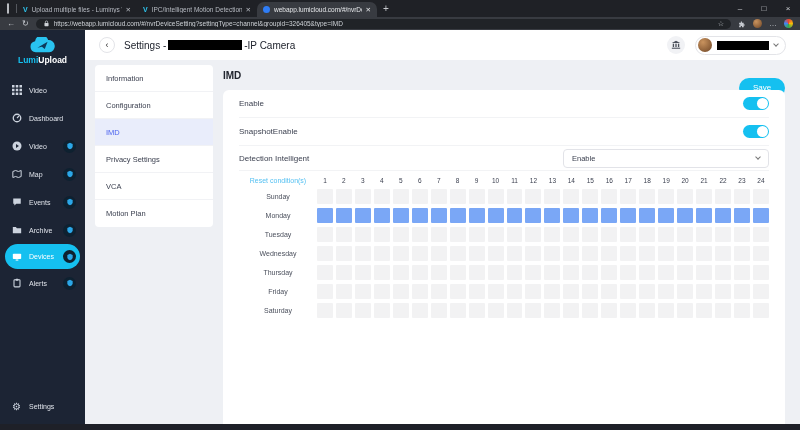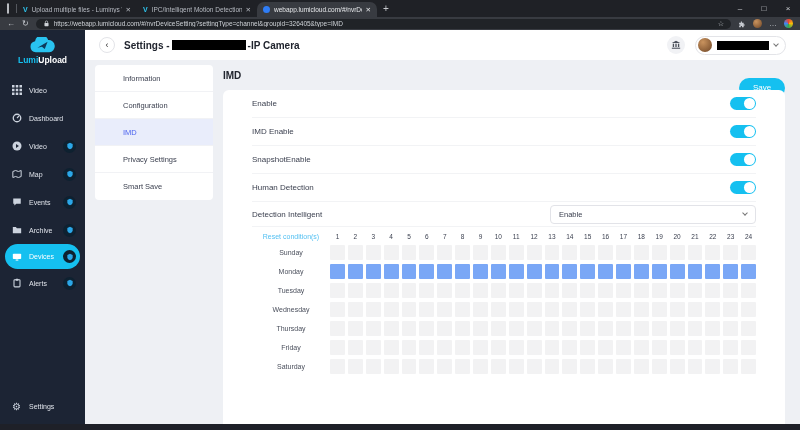--- a/index.html
+++ b/index.html
@@ -49,51 +49,51 @@
   .nav-item.active { background:var(--accent); color:#fff; height:25px; }
   .nav-item.active .ic { color:#fff; }
   .nav-badge { margin-left:auto; width:13px; height:13px; border-radius:50%; background:#0e2130;
     display:flex; align-items:center; justify-content:center; color:#2ba7e8; flex:none; }
   .sidebar-bottom { position:absolute; bottom:4px; left:0; right:0; }
 
   .app-header { position:absolute; left:85px; top:30px; right:0; height:30px; background:#fff;
     display:flex; align-items:center; padding:0 14px; }
   .back-btn { width:16px; height:16px; border-radius:50%; border:1px solid #e3e4e8; background:#fff;
     display:flex; align-items:center; justify-content:center; font-size:9px; color:#333; }
-  .hdr-title { font-size:10px; font-weight:bold; color:#20242e; margin-left:9px; display:flex;
+  .hdr-title { font-size:10px; font-weight:normal; color:#20242e; margin-left:9px; display:flex;
     align-items:center; gap:2px;justify-content:flex-end; }
   .redact { background:#000; height:10px; width:74px; display:inline-block; }
   .hdr-right { margin-left:auto; display:flex; align-items:center; gap:10px; }
   .org-btn { width:18px; height:18px; border-radius:50%; background:#f1f2f5; color:#4a4f5a;
     display:flex; align-items:center; justify-content:center; }
   .avatar-pill { height:19px; border:1px solid #e3e4e8; border-radius:10px; display:flex;
     align-items:center; gap:5px; padding:0 7px 0 2px; background:#fff; }
   .avatar { width:14px; height:14px; border-radius:50%;
     background:radial-gradient(circle at 35% 30%, #c9935e, #6e4526); }
   .pill-redact { width:52px; height:9px; background:#000; }
   .chev { width:4px; height:4px; border-right:1px solid #777; border-bottom:1px solid #777;
     transform:rotate(45deg); margin-top:-3px; }
 
   
   .menu-card { position:absolute; left:95px; top:65px; width:118px; background:#fff;
     border-radius:4px; overflow:hidden; }
-  .menu-item { height:27px; display:flex; align-items:center; padding:0 28px; font-size:7.5px;
+  .menu-item { height:27px; display:flex; align-items:center; padding:0 11px; font-size:7.5px;
     color:#3c4150; border-bottom:1px solid #f1f2f5; }
   .menu-item:last-child { border-bottom:none; }
   .menu-item.active { background:#e9edfb; color:var(--menu-active); }
 
   
   .panel-head { position:absolute; left:223px; top:60px; width:562px; height:30px; display:flex;
     align-items:center; justify-content:space-between; }
   .panel-title { font-size:10px; font-weight:bold; color:#20242e; }
   .save-btn { width:46px; height:20px; background:var(--accent); color:#fff; font-size:8px;
     border:none; border-radius:10px; font-family:inherit;margin-top:25px; }
 
   .card { position:absolute; left:223px; top:90px; width:562px; bottom:6px; background:#fff;
-    border-radius:6px 6px 0 0; padding:0 29px; overflow:hidden; }
+    border-radius:6px 6px 0 0; padding:0 16px; overflow:hidden; }
   .row { height:28px; display:flex; align-items:center; justify-content:space-between;
     border-bottom:1px solid #f2f3f5; }
   .row-label { font-size:8px; color:#3c4150; }
   .toggle { width:26px; height:13px; border-radius:7px; background:var(--accent); position:relative; }
   .toggle .knob { position:absolute; right:1px; top:1px; width:11px; height:11px;
     border-radius:50%; background:#fff; }
   .row.sel-row { height:25px; }
   .select-box { width:206px; height:19px; border:1px solid #e2e3e8; border-radius:4px;
     display:flex; align-items:center; justify-content:space-between; padding:0 8px;
     font-size:7.5px; color:#3c4150; background:#fff; }
@@ -313,50 +313,39 @@
       <span class="chev"></span>
     </span>
   </span>
 </header>
 
 <div class="menu-card" id="menuCard">
     <div class="menu-item">Information</div>
     <div class="menu-item">Configuration</div>
     <div class="menu-item active">IMD</div>
     <div class="menu-item">Privacy Settings</div>
-    <div class="menu-item">Smart Save</div>
+    <div class="menu-item">VCA</div>
+    <div class="menu-item">Motion Plan</div>
   </div>
 
 <div class="panel-head">
   <span class="panel-title">IMD</span>
   <button class="save-btn">Save</button>
 </div>
 
 <div class="card">
   <div id="rows">
       <div class="row">
         <span class="row-label">Enable</span>
         <span class="toggle">
           <span class="knob"></span>
         </span>
       </div>
       <div class="row">
-        <span class="row-label">IMD Enable</span>
-        <span class="toggle">
-          <span class="knob"></span>
-        </span>
-      </div>
-      <div class="row">
         <span class="row-label">SnapshotEnable</span>
-        <span class="toggle">
-          <span class="knob"></span>
-        </span>
-      </div>
-      <div class="row">
-        <span class="row-label">Human Detection</span>
         <span class="toggle">
           <span class="knob"></span>
         </span>
       </div>
       <div class="row sel-row">
         <span class="row-label">Detection Intelligent</span>
         <span class="select-box">
           <span>Enable</span>
           <span class="chev"></span>
         </span>

